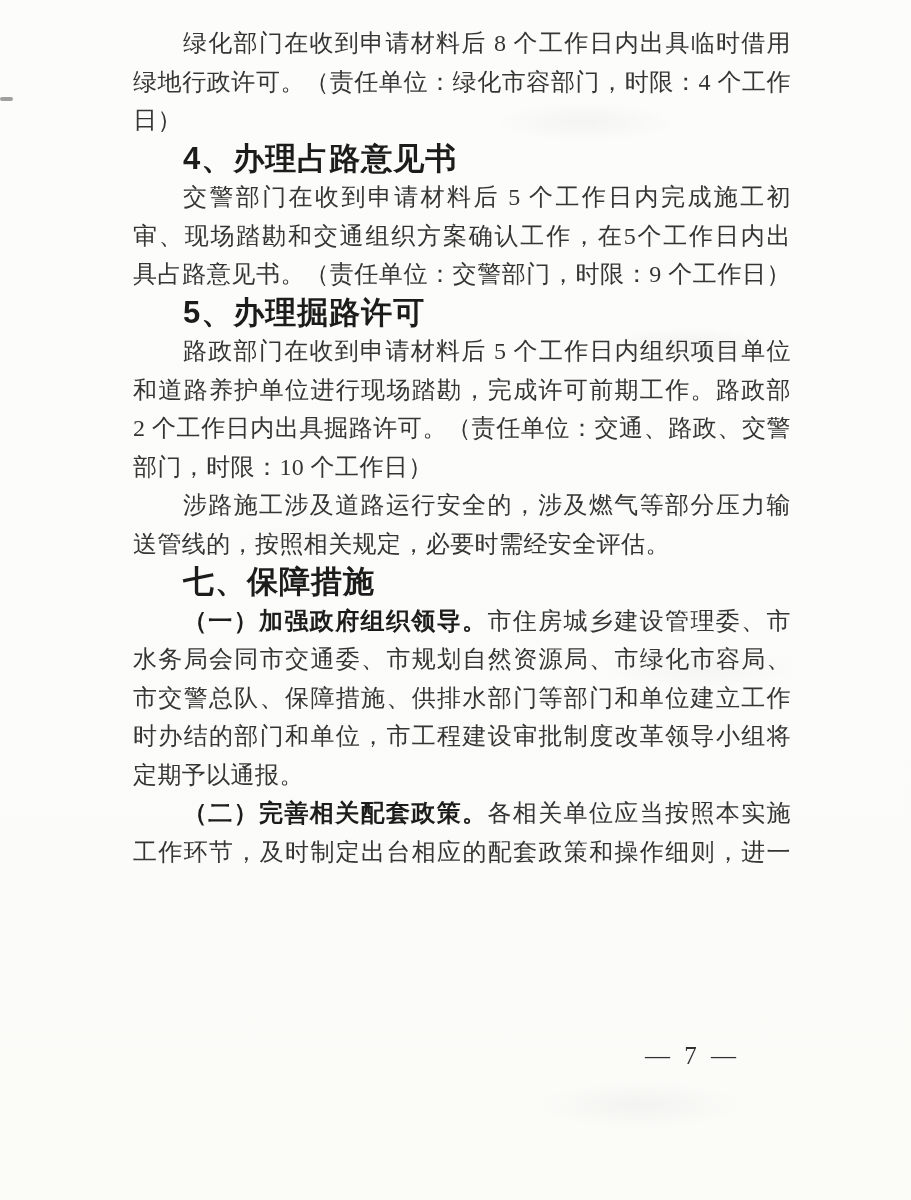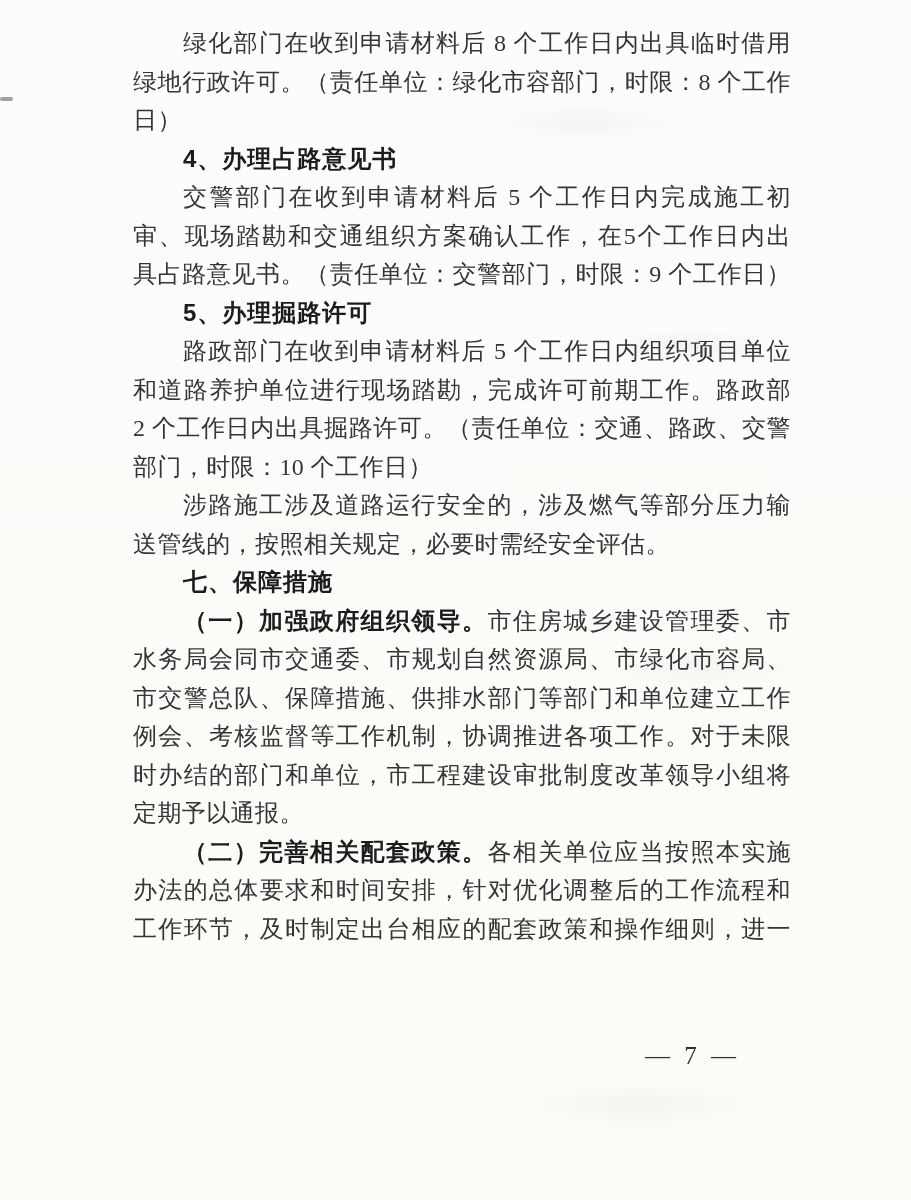--- a/index.html
+++ b/index.html
@@ -34,21 +34,21 @@
     text-align-last:left;
     overflow:visible;
   }
   .line.just{
     text-align-last:justify;
   }
   .line.indent{ text-indent:50px; }
   .line.heading{
     font-family:"Liberation Sans","DejaVu Sans",sans-serif;
     font-weight:700;
-    font-size:24px;
+    font-size:31px;
     color:#1c1c1c;
     letter-spacing:1px;
     text-align-last:left;
   }
   .lead{
     font-weight:700;
     color:#1c1c1c;
   }
   .page-number{
     position:absolute;
@@ -63,38 +63,36 @@
     background:#6e6e6e;opacity:.65;border-radius:2px;
   }
 </style>
 </head>
 <body>
 
 <div class="page">
   <span class="edge-dash"></span>
   <div class="textblock" id="textblock">
       <div class="line just indent">绿化部门在收到申请材料后 8 个工作日内出具临时借用</div>
-      <div class="line just">绿地行政许可。（责任单位：绿化市容部门，时限：8 个工作</div>
+      <div class="line just">绿地行政许可。（责任单位：绿化市容部门，时限：4 个工作</div>
       <div class="line">日）</div>
       <div class="line indent heading">4、办理占路意见书</div>
       <div class="line just indent">交警部门在收到申请材料后 5 个工作日内完成施工初</div>
       <div class="line just">审、现场踏勘和交通组织方案确认工作，在5个工作日内出</div>
       <div class="line just">具占路意见书。（责任单位：交警部门，时限：9 个工作日）</div>
       <div class="line indent heading">5、办理掘路许可</div>
       <div class="line just indent">路政部门在收到申请材料后 5 个工作日内组织项目单位</div>
       <div class="line just">和道路养护单位进行现场踏勘，完成许可前期工作。路政部</div>
       <div class="line just">2 个工作日内出具掘路许可。（责任单位：交通、路政、交警</div>
       <div class="line">部门，时限：10 个工作日）</div>
       <div class="line just indent">涉路施工涉及道路运行安全的，涉及燃气等部分压力输</div>
       <div class="line">送管线的，按照相关规定，必要时需经安全评估。</div>
       <div class="line indent heading">七、保障措施</div>
       <div class="line just indent"><span class="lead">（一）加强政府组织领导。</span>市住房城乡建设管理委、市</div>
       <div class="line just">水务局会同市交通委、市规划自然资源局、市绿化市容局、</div>
       <div class="line just">市交警总队、保障措施、供排水部门等部门和单位建立工作</div>
-      <div class="line just">例会、考核监督等工作机制，协调推进各项工作。对于未限</div>
       <div class="line just">时办结的部门和单位，市工程建设审批制度改革领导小组将</div>
       <div class="line">定期予以通报。</div>
       <div class="line just indent"><span class="lead">（二）完善相关配套政策。</span>各相关单位应当按照本实施</div>
-      <div class="line just">办法的总体要求和时间安排，针对优化调整后的工作流程和</div>
       <div class="line just">工作环节，及时制定出台相应的配套政策和操作细则，进一</div>
     </div>
   <div class="page-number">— 7 —</div>
 </div>
 
 </body></html>

